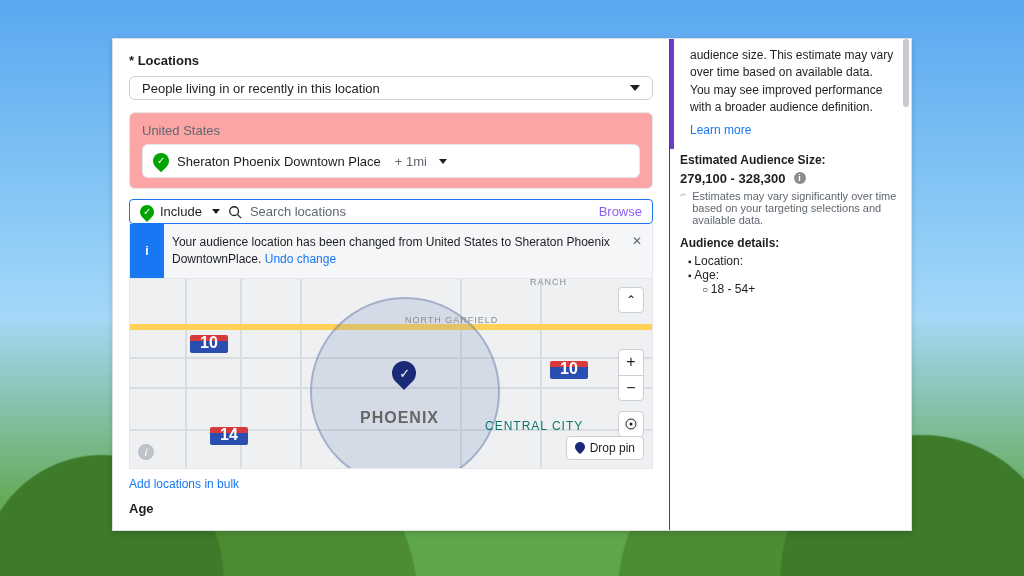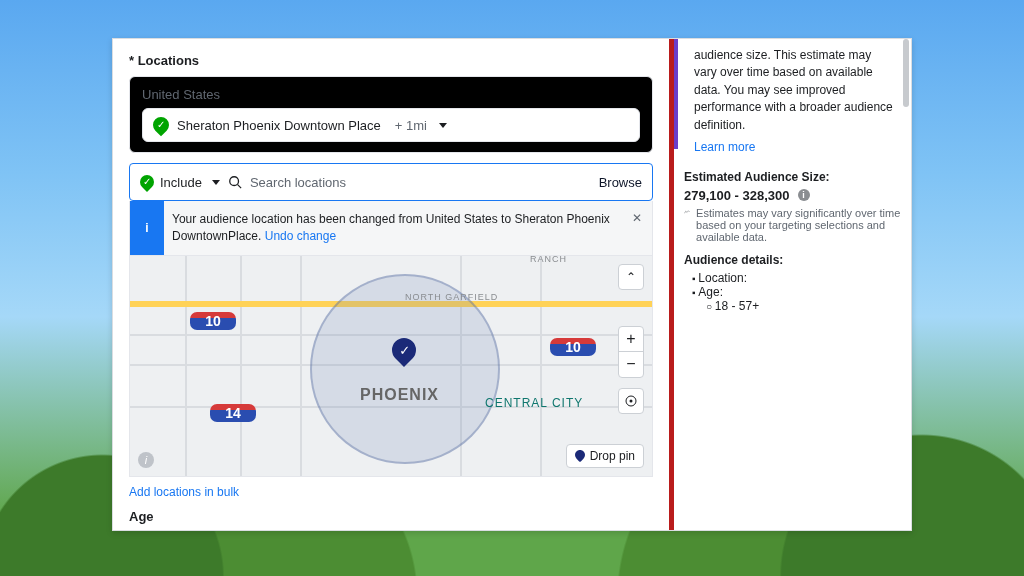--- a/index.html
+++ b/index.html
@@ -12,53 +12,53 @@
     radial-gradient(circle at 10% 100%, #3d7a2a 120px, transparent 122px),
     radial-gradient(circle at 25% 110%, #4c8d33 160px, transparent 162px),
     radial-gradient(circle at 90% 100%, #3d7a2a 140px, transparent 142px),
     radial-gradient(circle at 78% 110%, #4c8d33 180px, transparent 182px);
   }
   .panel {
     position: absolute; left: 112px; top: 38px; width: 800px; height: 493px;
     background: #fff; border: 1px solid #dadde1; box-shadow: 0 2px 6px rgba(0,0,0,.15);
     display: flex; color:#1c1e21;
   }
-  .main { flex: 1; padding: 14px 16px 0 16px; overflow:hidden; display:flex; flex-direction:column;}
-  .side { width: 242px; border-left:5px solid #b91c1c; padding: 0 10px 0 10px; font-size:12px; color:#1c1e21; position:relative;}
+  .main { flex: 1; padding: 14px 16px 8px 16px; overflow:hidden; display:flex; flex-direction:column;}
+  .side { width: 242px; border-left:1px solid #b91c1c; padding: 0 10px 0 10px; font-size:12px; color:#1c1e21; position:relative;}
   .side-accent { position:absolute; left:0; top:0; width:4px; height:110px; background:#6b3ec9; }
   .section-title { font-size:13px; font-weight:700; color:#1c1e21; margin-bottom:8px;}
   .asterisk::before { content:"* "; }
   .select-row {
     border:1px solid #ccd0d5; border-radius:6px; height:36px; display:flex; align-items:center;
     padding:0 12px; justify-content:space-between; font-size:13px; color:#1c1e21; margin-bottom:12px;
   }
   .caret-down { width:0; height:0; border-left:5px solid transparent; border-right:5px solid transparent; border-top:6px solid #1c1e21; }
   .loc-card {
-    border:1px solid #e4e6eb; background:#000000; border-radius:6px; padding:10px 12px; margin-bottom:10px;
+    border:1px solid #e4e6eb; background:#fca5a5; border-radius:6px; padding:10px 12px; margin-bottom:10px;
   }
   .loc-country { font-size:13px; color:#606770; margin-bottom:6px; }
   .loc-chip {
     background:#fff; border:1px solid #e4e6eb; border-radius:6px; padding:8px 10px; display:flex; align-items:center; gap:8px;
     font-size:13px;
   }
   .pin-green {
     width:16px; height:16px; border-radius:50% 50% 50% 0; background:#00a400; transform:rotate(-45deg);
     display:flex; align-items:center; justify-content:center;
   }
   .pin-green .chk { transform:rotate(45deg); color:#fff; font-size:10px; line-height:1;}
   .radius { color:#606770; margin-left:6px;}
   .small-caret { width:0;height:0;border-left:4px solid transparent;border-right:4px solid transparent;border-top:5px solid #1c1e21; margin-left:4px;}
   .search-row {
     border:1.5px solid #1877f2; border-radius:4px; height:38px; display:flex; align-items:center; padding:0 10px; gap:8px; font-size:13px;
   }
   .inc-btn { display:flex; align-items:center; gap:6px; color:#1c1e21; }
   .inc-btn .pin-green{width:14px;height:14px;}
   .search-icon{ width:14px;height:14px; }
   .search-input{ flex:1; color:#606770; }
-  .browse { color:#0f172a; font-size:13px; }
+  .browse { color:#8b5cf6; font-size:13px; }
   .notice {
     display:flex; align-items:flex-start; background:#f5f6f7; border:1px solid #e4e6eb; border-top:none;
     font-size:12px; color:#1c1e21;
   }
   .notice-ic { width:34px; align-self:stretch; background:#1877f2; color:#fff; display:flex; align-items:center; justify-content:center; font-weight:700;}
   .notice-txt { flex:1; padding:10px 8px; line-height:1.4;}
   .undo { color:#1877f2; }
   .notice-x { padding:10px 10px 0 0; color:#606770; }
   .map-wrap { position:relative; flex:1; min-height:190px; border:1px solid #e4e6eb; border-top:none; overflow:hidden; background:#eef0f2;}
   .map-canvas { position:absolute; inset:0; }
@@ -77,21 +77,21 @@
       #eef0f2;
   }
   .radius-circle{ position:absolute; left:180px; top:18px; width:190px; height:190px; border-radius:50%; background:rgba(100,130,180,.18); border:2px solid rgba(90,110,160,.4);}
   .map-pin{ position:absolute; left:262px; top:82px; width:24px; height:24px; border-radius:50% 50% 50% 0; background:#1b2a78; transform:rotate(-45deg); display:flex; align-items:center; justify-content:center;}
   .map-pin .chk{ transform:rotate(45deg); color:#fff; font-size:13px;}
   .map-label{ position:absolute; font-weight:500; color:#0f766e; letter-spacing:1px;}
   .lbl-phoenix{ left:230px; top:130px; font-size:16px; font-weight:600; color:#666;}
   .lbl-central{ left:355px; top:140px; font-size:12px;}
   .lbl-garfield{ left:275px; top:36px; font-size:9px; color:#8a8d91;}
   .lbl-ranch{ left:400px; top:-2px; font-size:9px; color:#8a8d91;}
-  .shield{ position:absolute; width:46px; height:18px; border-radius:7px; background:linear-gradient(#d63a3a 0 35%, #2a4db0 35% 100%); color:#fff; font-size:14px; display:flex; align-items:flex-end; justify-content:center; padding-bottom:1px; font-weight:700;}
+  .shield{ position:absolute; width:38px; height:18px; border-radius:2px; background:linear-gradient(#d63a3a 0 35%, #2a4db0 35% 100%); color:#fff; font-size:16px; display:flex; align-items:flex-end; justify-content:center; padding-bottom:1px; font-weight:700;}
   .sh1{ left:60px; top:56px;} .sh2{ left:420px; top:82px;} .sh3{ left:80px; top:148px;}
   .map-ctrl{ position:absolute; right:8px; background:#fff; border:1px solid #ccd0d5; border-radius:4px; color:#1c1e21; display:flex; align-items:center; justify-content:center;}
   .expand{ top:8px; width:26px; height:26px; font-size:12px;}
   .zoom{ top:70px; width:26px; height:52px; flex-direction:column;}
   .zoom div{flex:1; display:flex;align-items:center;justify-content:center; width:100%;}
   .zoom div:first-child{border-bottom:1px solid #ccd0d5;}
   .locate{ top:132px; width:26px; height:26px;}
   .drop-pin{ position:absolute; right:8px; bottom:8px; background:#fff; border:1px solid #ccd0d5; border-radius:4px; padding:4px 8px; font-size:12px; display:flex; align-items:center; gap:5px;}
   .info-dot{ position:absolute; left:8px; bottom:8px; width:16px; height:16px; border-radius:50%; background:#bfc3c9; color:#fff; font-size:11px; display:flex; align-items:center; justify-content:center; font-style:italic;}
   .bulk-link{ color:#1877f2; font-size:12px; margin:8px 0 10px 0;}
@@ -115,20 +115,24 @@
 </style>
 </head>
 <body>
 <div class="bg-tree"></div>
 
 <div class="panel">
   <div class="main">
 
     <div class="section-title asterisk">Locations</div>
 
+    <div class="select-row">
+      <span>People living in or recently in this location</span>
+      <span class="caret-down"></span>
+    </div>
 
     <div class="loc-card">
       <div class="loc-country">United States</div>
       <div class="loc-chip">
         <span class="pin-green">
             <span class="chk">✓</span>
           </span>
         <span>Sheraton Phoenix Downtown Place</span>
         <span class="radius">+ 1mi</span>
         <span class="small-caret"></span>
@@ -215,19 +219,19 @@
         </svg>
       <span>Estimates may vary significantly over time based on your targeting selections and available data.</span>
     </div>
 
     <div class="aud-head">Audience details:</div>
     <ul>
       <li><span>Location:</span>
       </li>
       <li><span>Age:</span>
         <ul>
-            <li>18 - 57+</li>
+            <li>18 - 54+</li>
           </ul>
       </li>
     </ul>
   </div>
   <div class="scrollbar"></div>
 </div>
 
 </body></html>

